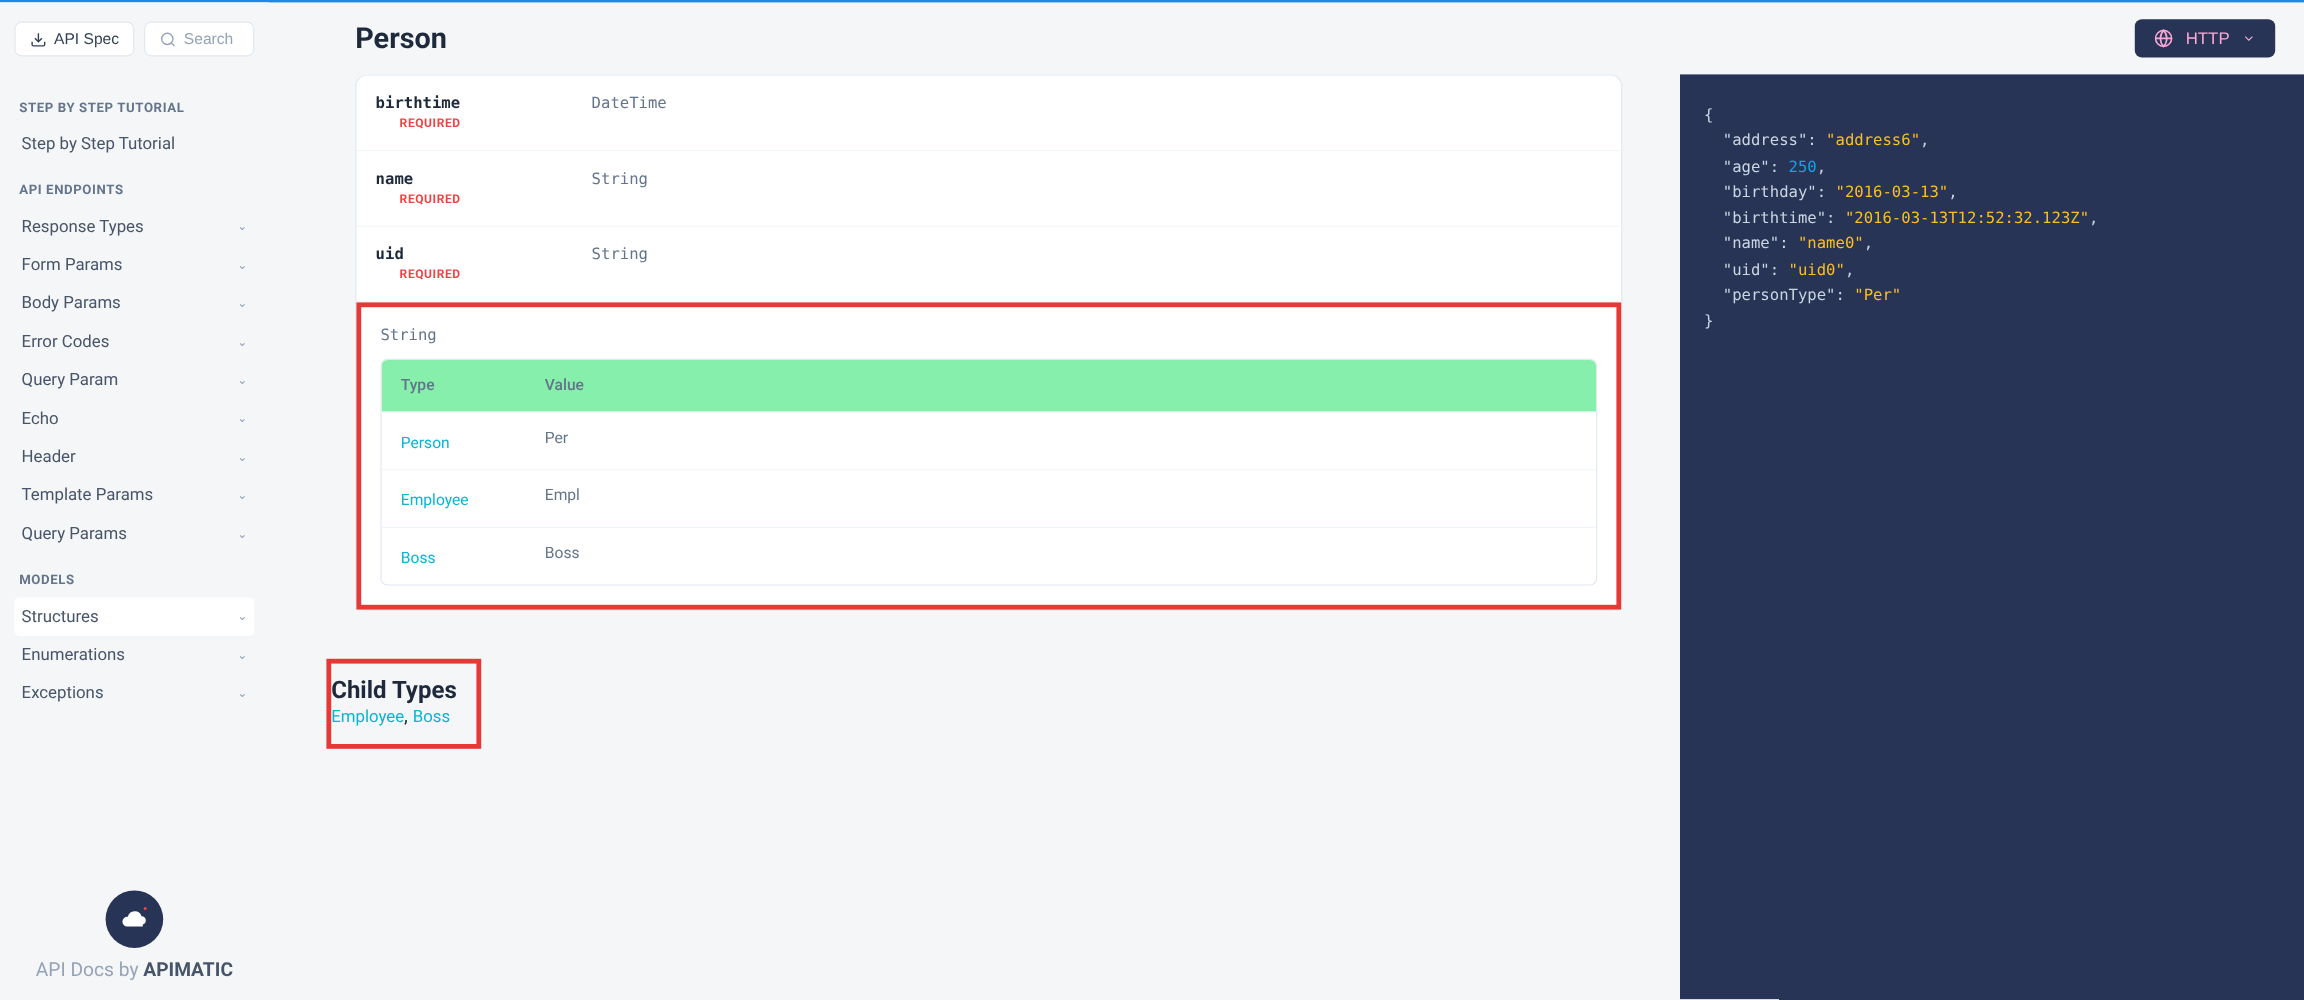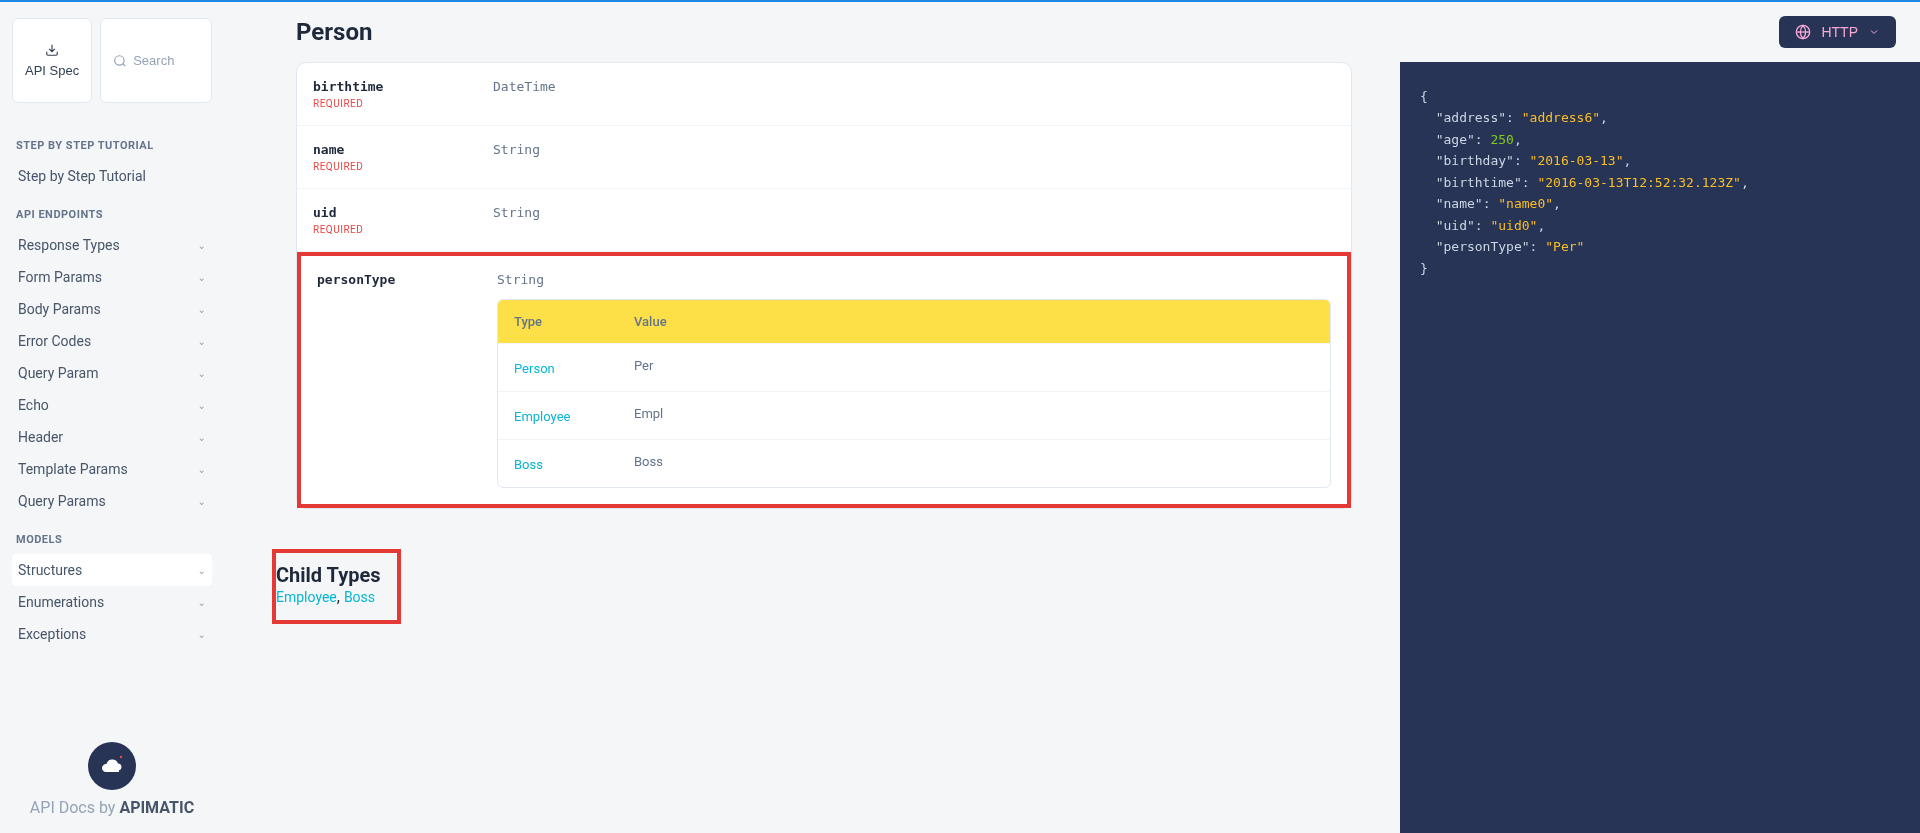--- a/index.html
+++ b/index.html
@@ -3,21 +3,21 @@
 <meta charset="utf-8">
 <style>
 * { margin: 0; padding: 0; box-sizing: border-box; }
 body { font-family: -apple-system, BlinkMacSystemFont, "Segoe UI", Roboto, sans-serif; background: #f5f6f8; color: #1e293b; }
 
 .app { display: flex; height: 833px; border-top: 2px solid #1e88e5; }
 
 
 .sidebar { width: 224px; background: #f5f6f8; padding: 16px 12px; display: flex; flex-direction: column; flex-shrink: 0; }
 .sidebar-top { display: flex; gap: 8px; margin-bottom: 20px; }
-.api-spec-btn { background: #fff; border: 1px solid #e2e8f0; border-radius: 6px; padding: 24px 12px; font-size: 13px; color: #334155; display: flex; align-items: center; gap: 6px; cursor: pointer; flex-direction: column; }
+.api-spec-btn { background: #fff; border: 1px solid #e2e8f0; border-radius: 6px; padding: 6px 12px; font-size: 13px; color: #334155; display: flex; align-items: center; gap: 6px; cursor: pointer; }
 .search-btn { background: #fff; border: 1px solid #e2e8f0; border-radius: 6px; padding: 6px 12px; font-size: 13px; color: #94a3b8; display: flex; align-items: center; gap: 6px; cursor: pointer; flex: 1; }
 .section-title { font-size: 11px; font-weight: 700; color: #64748b; letter-spacing: 0.5px; margin: 16px 4px 8px; }
 .nav-item { display: flex; justify-content: space-between; align-items: center; padding: 8px 6px; font-size: 14px; color: #475569; cursor: pointer; border-radius: 4px; }
 .nav-item.active { background: #fff; }
 .chevron { font-size: 10px; color: #94a3b8; }
 .sidebar-footer { margin-top: auto; text-align: center; }
 .logo-circle { width: 48px; height: 48px; border-radius: 50%; background: #273456; display: inline-flex; align-items: center; justify-content: center; position: relative; }
 .logo-gear { position: absolute; top: 10px; right: 10px; width: 10px; height: 10px; color: #ef4444; }
 .footer-text { font-size: 16px; color: #94a3b8; margin-top: 8px; }
 .footer-text strong { color: #475569; }
@@ -28,43 +28,43 @@
 .http-selector { background: #273456; color: #f9a8d4; border: none; border-radius: 6px; padding: 8px 16px; font-size: 14px; display: flex; align-items: center; gap: 10px; cursor: pointer; }
 
 
 .main { flex: 1; display: flex; padding-top: 60px; overflow: hidden; }
 .content { flex: 1; background: #f5f6f8; padding: 0 48px 24px; overflow-y: auto; }
 .card { background: #fff; border: 1px solid #e2e8f0; border-radius: 10px; margin-left: 24px; margin-right: 0; }
 .field-row { display: flex; border-bottom: 1px solid #f1f5f9; padding: 16px; }
 .field-row:last-child { border-bottom: none; }
 .field-name-col { width: 180px; flex-shrink: 0; }
 .field-name { font-family: "SF Mono", Monaco, monospace; font-size: 13px; color: #1e293b; font-weight: 600; }
-.field-required { font-size: 10px; color: #ef4444; font-weight: 400; letter-spacing: 0.5px; margin-top: 4px; }
+.field-required { font-size: 10px; color: #ef4444; font-weight: 700; letter-spacing: 0.5px; margin-top: 4px; margin-left: 20px; }
 .field-type { font-family: "SF Mono", Monaco, monospace; font-size: 13px; color: #64748b; }
 .field-content { flex: 1; }
 .highlight-box { border: 4px solid #e53935; }
 .highlight-box-inline { border: 4px solid #e53935; display: inline-block; padding: 10px 16px 0 0; margin-top: 40px; margin-bottom: 8px; }
 
 .type-table { border: 1px solid #e2e8f0; border-radius: 6px; margin-top: 12px; overflow: hidden; }
-.type-table-head { background: #fde047; display: flex; padding: 14px 16px; color: #64748b; font-size: 13px; font-weight: 500; }
+.type-table-head { background: #86efac; display: flex; padding: 14px 16px; color: #64748b; font-size: 13px; font-weight: 500; }
 .type-table-row { display: flex; padding: 14px 16px; border-top: 1px solid #f1f5f9; }
 .type-col-type { width: 120px; }
 .type-col-value { flex: 1; color: #64748b; font-size: 13px; }
 .type-link { color: #06b6d4; font-size: 13px; text-decoration: none; }
 
 .child-types-heading { font-size: 20px; font-weight: 700; color: #1e293b; }
 .child-types-links { padding-left: 0; padding-bottom: 14px; }
 .child-types-links .type-link { font-size: 14px; }
 
 
 .code-panel { width: 520px; background: #273456; padding: 24px 20px; font-family: "SF Mono", Monaco, monospace; font-size: 13px; color: #cbd5e1; overflow-y: auto; flex-shrink: 0; }
 .code-line { white-space: pre; line-height: 1.65; }
 .j-key { color: #cbd5e1; }
 .j-str { color: #fbbf24; }
-.j-num { color: #84cc16; }
+.j-num { color: #0ea5e9; }
 .j-punct { color: #cbd5e1; }
 
 .icon-sm { width: 14px; height: 14px; }
 </style>
 </head>
 <body>
 
 <div class="app">
 
   <aside class="sidebar">
@@ -195,23 +195,20 @@
           <div class="field-name-col">
             <div class="field-name">uid</div>
             <div class="field-required">REQUIRED</div>
           </div>
           <div class="field-content">
             <div class="field-type">String</div>
           </div>
         </div>
         <div class="highlight-box">
           <div class="field-row">
-            <div class="field-name-col">
-              <div class="field-name">personType</div>
-            </div>
             <div class="field-content">
               <div class="field-type">String</div>
               <div class="type-table">
                 <div class="type-table-head">
                   <div class="type-col-type">Type</div>
                   <div class="type-col-value">Value</div>
                 </div>
                 <div class="type-table-row">
                   <div class="type-col-type"><a href="#" class="type-link">Person</a></div>
                   <div class="type-col-value">Per</div>

